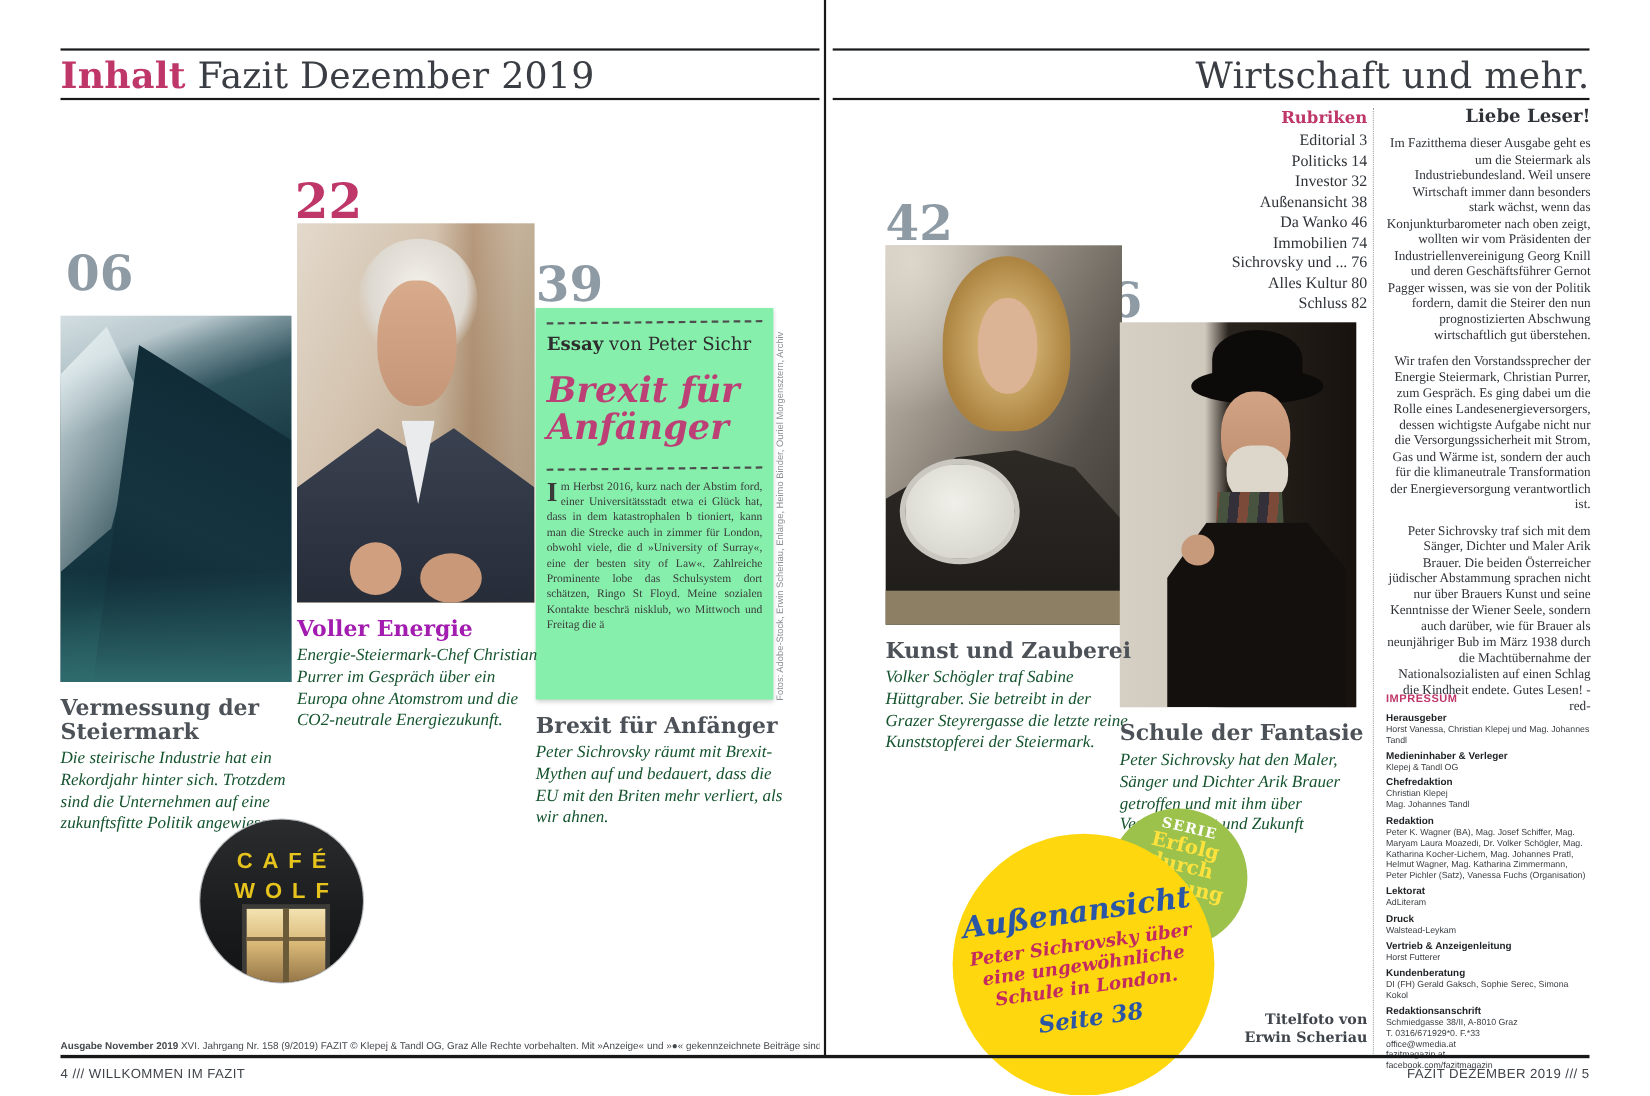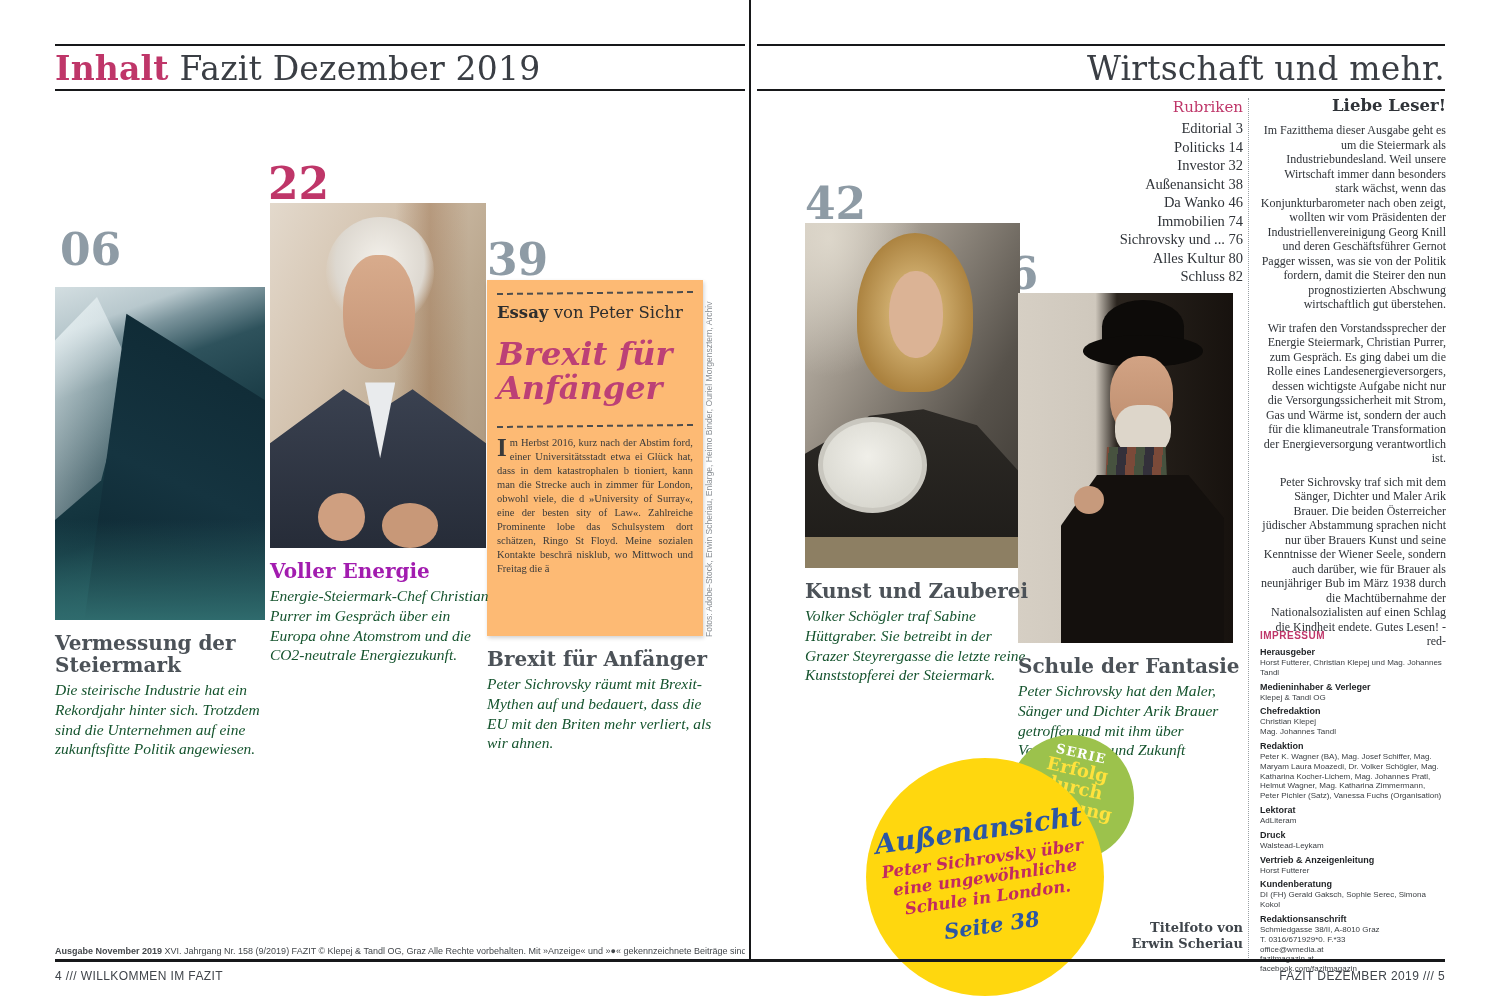--- a/index.html
+++ b/index.html
@@ -49,32 +49,32 @@
   #photo-brauer .coat{left:20%;top:52%;width:76%;height:48%;background:#14100d;clip-path:polygon(0 30%,22% 0,78% 0,100% 26%,100% 100%,0 100%);}
   #photo-brauer .hand{left:26%;top:55%;width:14%;height:8%;background:#c79a7c;border-radius:50%;}
   #photo-cafe{border-radius:50%;background:linear-gradient(180deg,#2a2c2e 0%,#1b1d1f 55%,#121314 100%);box-shadow:0 0 0 1px #b9bcbe;}
   #photo-cafe .letters{left:0;right:0;top:17%;text-align:center;font-family:"Liberation Sans",sans-serif;
       font-weight:bold;font-size:20px;letter-spacing:9px;color:#e6c31d;line-height:1.35;text-indent:9px;}
   #photo-cafe .window{left:26%;top:52%;width:48%;height:48%;background:linear-gradient(180deg,#f3e3b2 0%,#d9b877 45%,#8e6f42 100%);border:4px solid #3c3b37;border-bottom:none;}
   #photo-cafe .window:after{content:"";position:absolute;inset:0;background:
       linear-gradient(90deg,transparent 46%,#6b5a38 46% 54%,transparent 54%),
       linear-gradient(0deg,transparent 58%,#7a6540 58% 63%,transparent 63%);}
   
-  #clipping{left:487px;top:280px;width:216px;height:356px;background:#fdba74;box-shadow:1px 2px 4px rgba(0,0,0,.18);padding:12px 10px;box-sizing:border-box;overflow:hidden;}
+  #clipping{left:487px;top:280px;width:216px;height:356px;background:#86efac;box-shadow:1px 2px 4px rgba(0,0,0,.18);padding:12px 10px;box-sizing:border-box;overflow:hidden;}
   .clip-rule{border-top:2px dashed #4d4d4d;transform:skewY(-.6deg);margin:0 0 9px;}
   .clip-kicker{font-family:"DejaVu Serif",serif;font-size:16.5px;color:#2e2e2e;white-space:nowrap;overflow:hidden;}
   .clip-kicker b{font-weight:bold;}
   .clip-headline{font-family:"DejaVu Serif",serif;font-style:italic;font-weight:bold;font-size:32px;line-height:1.05;color:#bc4076;margin:16px 0 20px;}
   .clip-body{font-size:10.5px;line-height:1.33;text-align:justify;color:#3a3a3a;height:150px;overflow:hidden;}
   .clip-body::first-letter{font-size:25px;font-weight:bold;float:left;line-height:.8;padding:2px 3px 0 0;}
   .vcredit{position:absolute;left:704px;top:287px;height:350px;writing-mode:vertical-rl;transform:rotate(180deg);
       font-family:"Liberation Sans",sans-serif;font-size:8.5px;color:#8a8f94;white-space:nowrap;}
   
   #rubriken{left:1085px;top:98px;width:158px;text-align:right;}
-  #rubriken .rub-head{font-family:"DejaVu Serif",serif;font-weight:normal;font-size:15px;color:#bf3669;margin-bottom:3px;}
+  #rubriken .rub-head{font-family:"DejaVu Serif",serif;font-weight:bold;font-size:15px;color:#bf3669;margin-bottom:3px;}
   #rubriken .rub-item{font-size:14.5px;line-height:18.5px;color:#2f3338;}
   .dotted-v{position:absolute;left:1248px;top:98px;height:860px;border-left:1px dotted #9aa0a5;}
   #editorial{left:1260px;top:96px;width:186px;text-align:right;}
   #editorial h3{font-family:"DejaVu Serif",serif;font-size:16.5px;color:#2f3338;margin:0 0 8px;}
   #editorial p{font-size:12px;line-height:14.5px;margin:0 0 9px;}
   
   #impressum{left:1260px;top:630px;width:186px;font-family:"Liberation Sans",sans-serif;}
   #impressum .imp-head{font-weight:bold;font-size:10px;letter-spacing:.5px;color:#bf3669;margin-bottom:6px;}
   .imp-sec{margin-bottom:4px;}
   .imp-label{font-weight:bold;font-size:9px;line-height:11px;color:#1e2124;}
@@ -168,20 +168,27 @@
   </div>
   <div class="abs" style="left:270px;top:560px;width:225px;">
     <div class="cap-title pink">Voller Energie</div>
     <div class="cap-desc">Energie-Steiermark-Chef Christian Purrer im Gespräch über ein Europa ohne Atomstrom und die CO2-neutrale Energiezukunft.</div>
   </div>
   <div class="abs" style="left:487px;top:648px;width:230px;">
     <div class="cap-title">Brexit für Anfänger</div>
     <div class="cap-desc">Peter Sichrovsky räumt mit Brexit-Mythen auf und bedauert, dass die EU mit den Briten mehr verliert, als wir ahnen.</div>
   </div>
 
+  <div class="photo" id="photo-cafe" style="left:182px;top:745px;width:148px;height:148px;">
+    <div class="letters">
+      <div>CAFÉ</div>
+      <div>WOLF</div>
+    </div>
+    <div class="window"></div>
+  </div>
 
   <div class="abs" style="left:805px;top:580px;width:228px;">
     <div class="cap-title">Kunst und Zauberei</div>
     <div class="cap-desc">Volker Schögler traf Sabine Hüttgraber. Sie betreibt in der Grazer Steyrergasse die letzte reine Kunststopferei der Steiermark.</div>
   </div>
   <div class="abs" style="left:1018px;top:655px;width:232px;">
     <div class="cap-title">Schule der Fantasie</div>
     <div class="cap-desc">Peter Sichrovsky hat den Maler, Sänger und Dichter Arik Brauer getroffen und mit ihm über Vergangenheit und Zukunft geplaudert.</div>
   </div>
 
@@ -207,21 +214,21 @@
     <p>Im Fazitthema dieser Ausgabe geht es um die Steiermark als Industriebundesland. Weil unsere Wirtschaft immer dann besonders stark wächst, wenn das Konjunkturbarometer nach oben zeigt, wollten wir vom Präsidenten der Industriellenvereinigung Georg Knill und deren Geschäftsführer Gernot Pagger wissen, was sie von der Politik fordern, damit die Steirer den nun prognostizierten Abschwung wirtschaftlich gut überstehen.</p>
     <p>Wir trafen den Vorstandssprecher der Energie Steiermark, Christian Purrer, zum Gespräch. Es ging dabei um die Rolle eines Landesenergieversorgers, dessen wichtigste Aufgabe nicht nur die Versorgungssicherheit mit Strom, Gas und Wärme ist, sondern der auch für die klimaneutrale Transformation der Energieversorgung verantwortlich ist.</p>
     <p>Peter Sichrovsky traf sich mit dem Sänger, Dichter und Maler Arik Brauer. Die beiden Österreicher jüdischer Abstammung sprachen nicht nur über Brauers Kunst und seine Kenntnisse der Wiener Seele, sondern auch darüber, wie für Brauer als neunjähriger Bub im März 1938 durch die Machtübernahme der Nationalsozialisten auf einen Schlag die Kindheit endete. Gutes Lesen! -red-</p>
   </div>
 
   <div class="abs" id="impressum">
     <div class="imp-head">IMPRESSUM</div>
     <div>
         <div class="imp-sec">
         <div class="imp-label">Herausgeber</div>
-        <div class="imp-text">Horst Futterer, Christian Klepej und Mag. Johannes Tandl</div>
+        <div class="imp-text">Horst Vanessa, Christian Klepej und Mag. Johannes Tandl</div>
       </div>
         <div class="imp-sec">
         <div class="imp-label">Medieninhaber &amp; Verleger</div>
         <div class="imp-text">Klepej &amp; Tandl OG</div>
       </div>
         <div class="imp-sec">
         <div class="imp-label">Chefredaktion</div>
         <div class="imp-text">Christian Klepej
 Mag. Johannes Tandl</div>
       </div>

